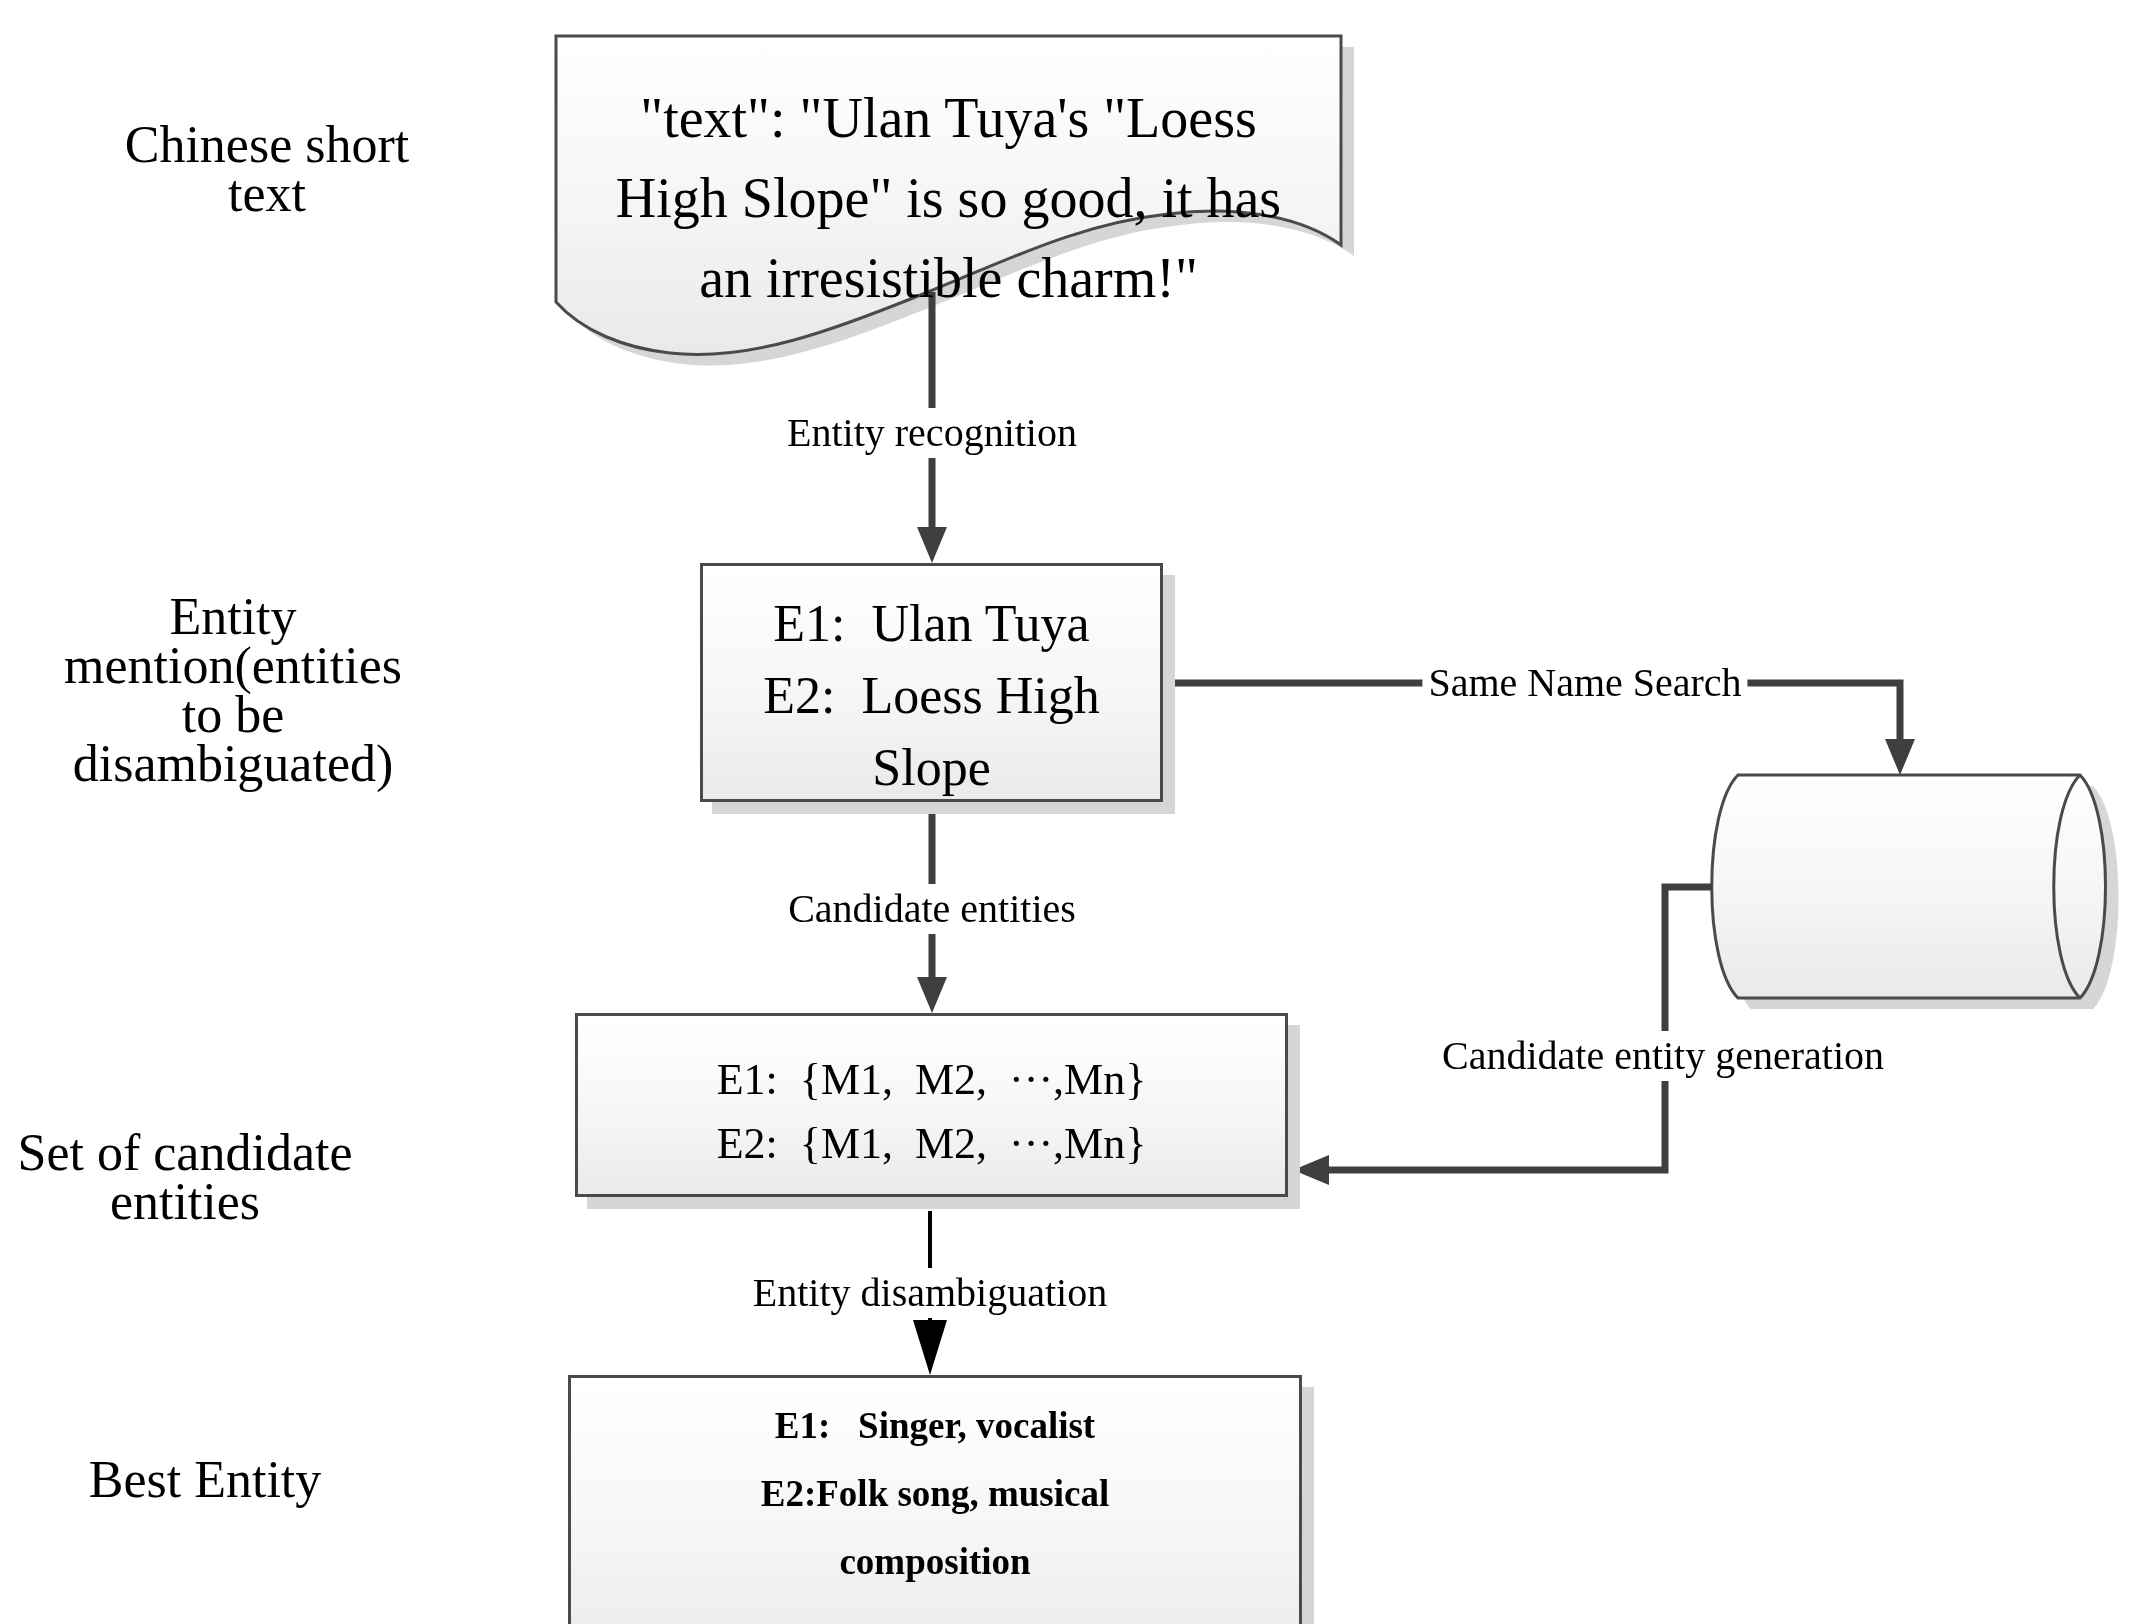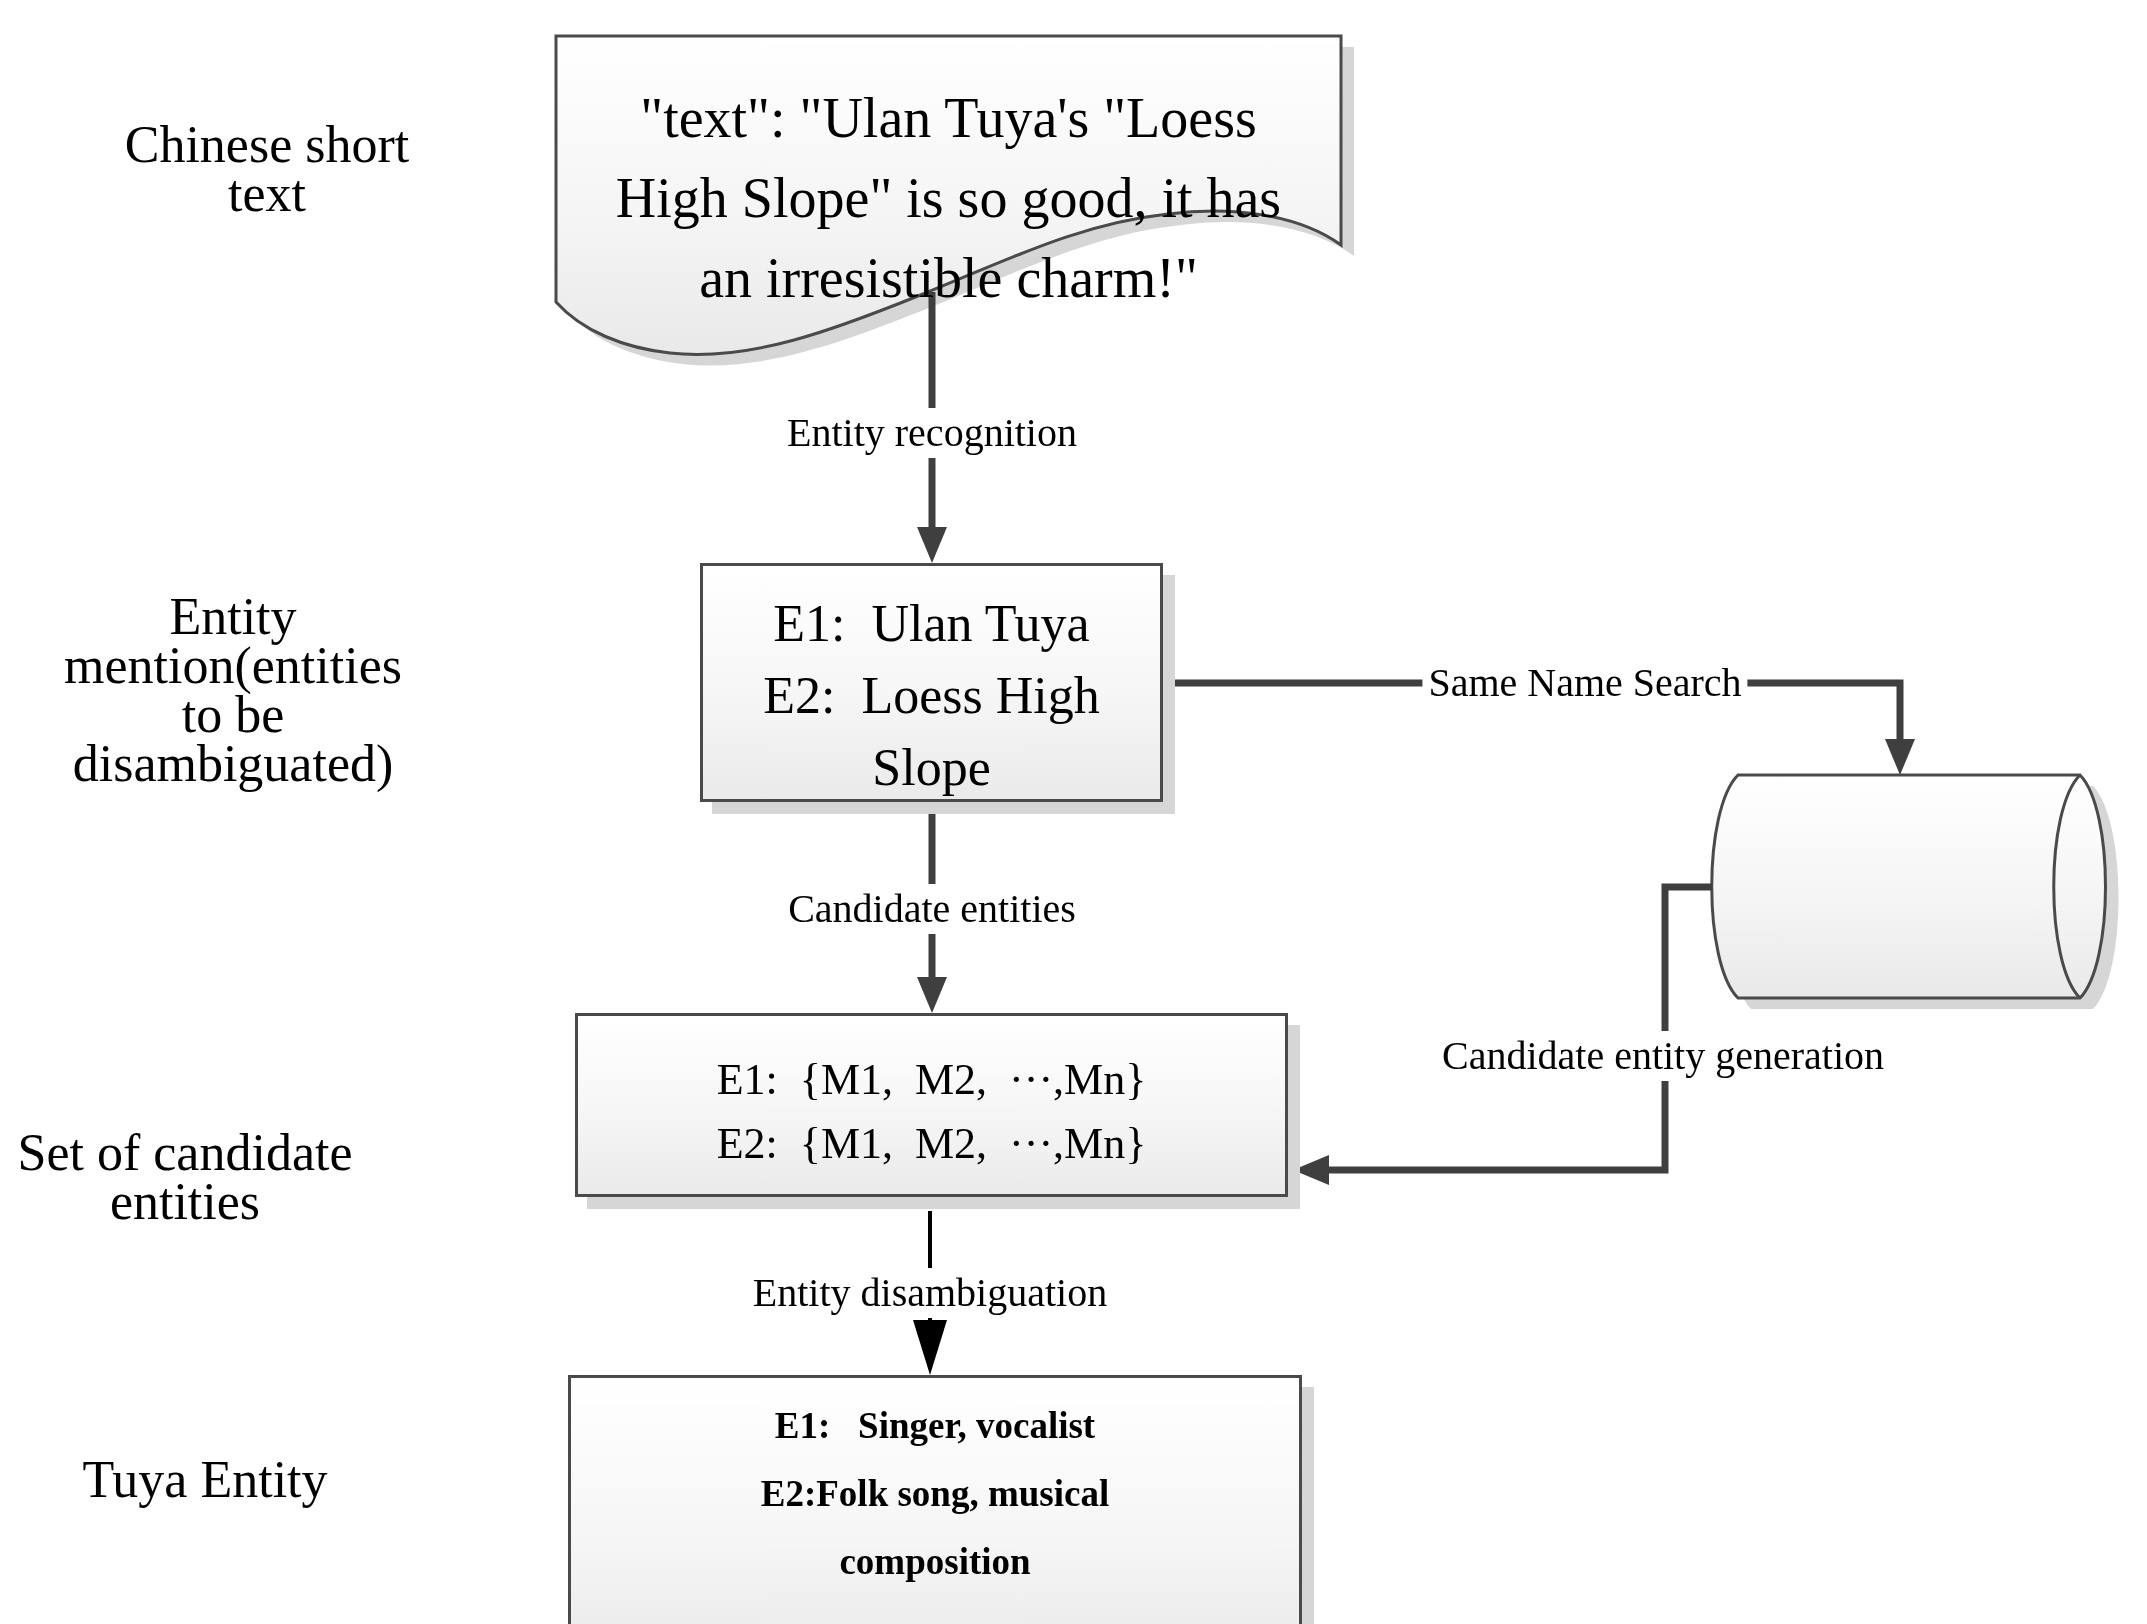--- a/index.html
+++ b/index.html
@@ -77,21 +77,21 @@
 text</div>
 
   <div class="txt sidelabel centerx" style="left:233px;top:592px;">Entity
 mention(entities
 to be
 disambiguated)</div>
 
   <div class="txt sidelabel centerx" style="left:185px;top:1128px;">Set of candidate
 entities</div>
 
-  <div class="txt sidelabel centerx" style="left:205px;top:1455px;">Tuya Entity</div>
+  <div class="txt sidelabel centerx" style="left:205px;top:1455px;">Best Entity</div>
 
   <div class="txt edgelabel centerx" style="left:932px;top:408px;">Entity recognition</div>
 
   <div class="txt edgelabel centerx" style="left:932px;top:884px;">Candidate entities</div>
 
   <div class="txt edgelabel centerx" style="left:1585px;top:658px;">Same Name Search</div>
 
   <div class="txt edgelabel centerx" style="left:1663px;top:1031px;">Candidate entity generation</div>
 
   <div class="txt edgelabel centerx" style="left:930px;top:1268px;">Entity disambiguation</div>

